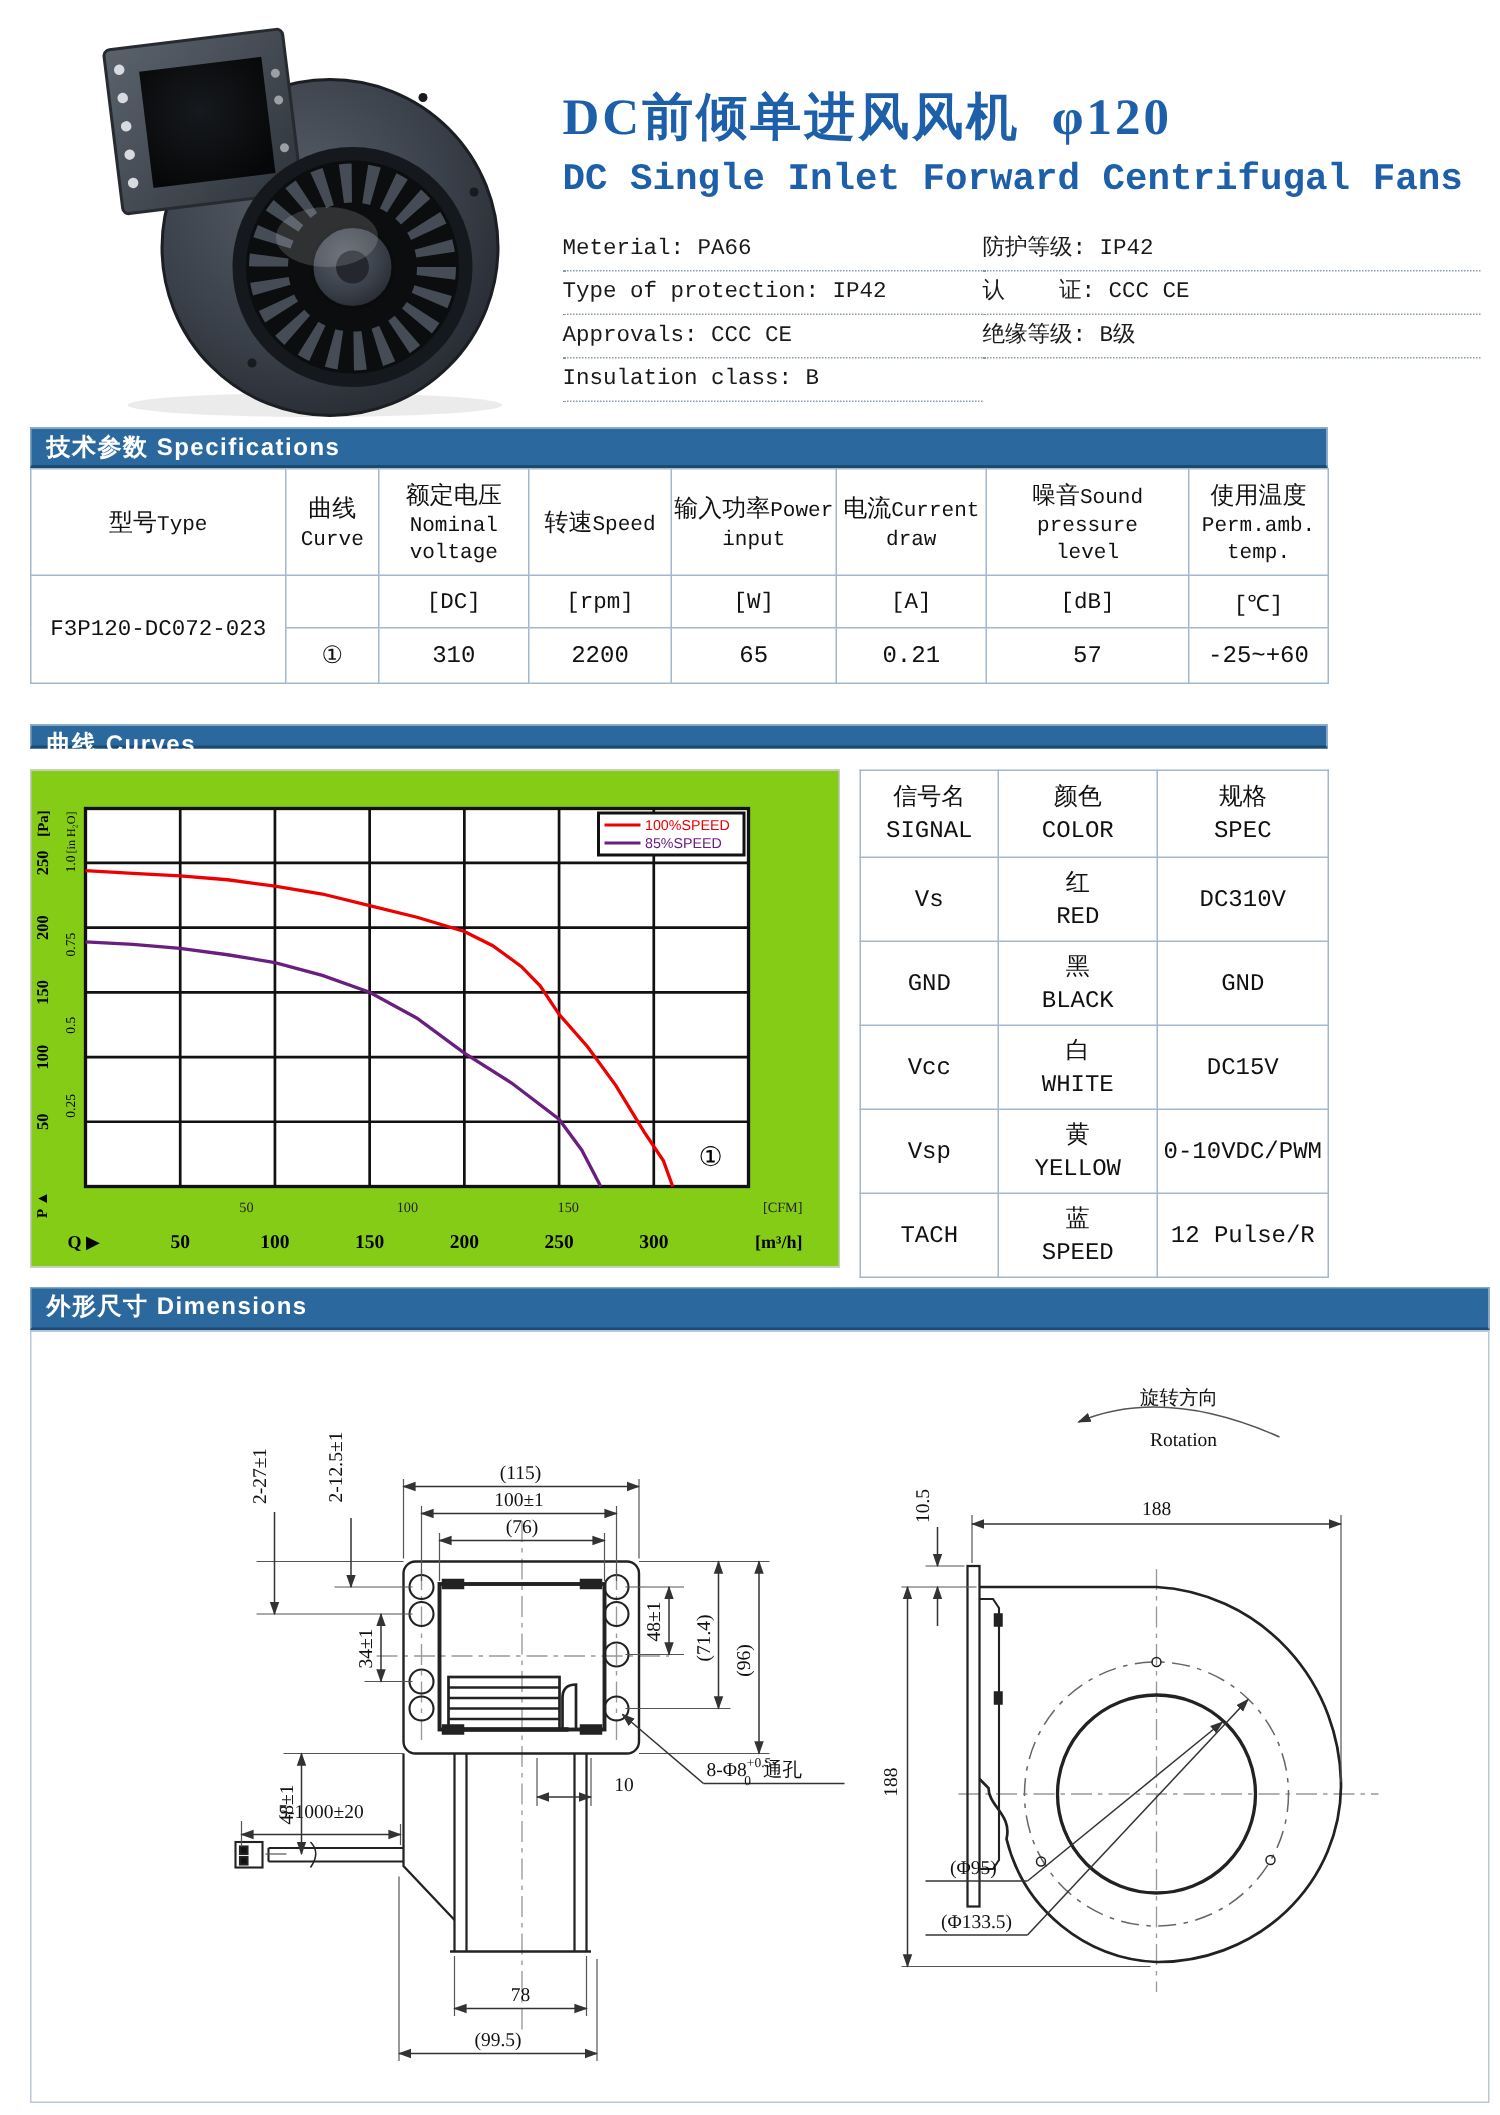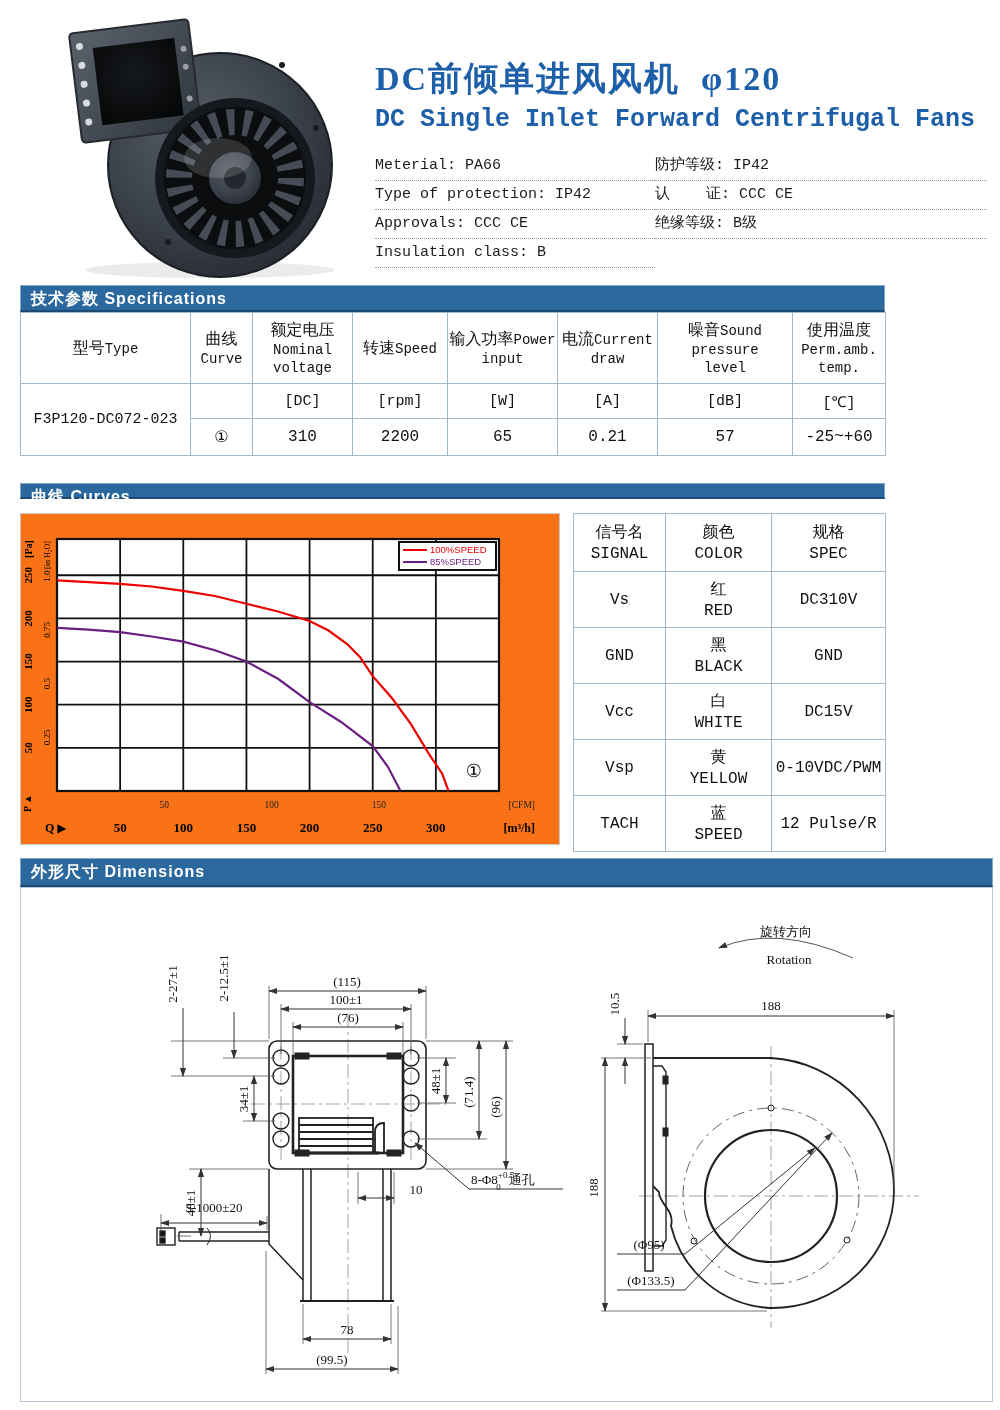--- a/index.html
+++ b/index.html
@@ -24,21 +24,21 @@
   
   table{border-collapse:collapse;}
   .spec-table{position:absolute;left:20px;top:312px;width:865px;table-layout:fixed;}
   .spec-table td{border:1px solid #a3b8cb;text-align:center;vertical-align:middle;padding:0;}
   .spec-table .h-cn{font-size:16px;font-family:"Liberation Sans",sans-serif;}
   .spec-table .h-en{font-size:14px;}
   .spec-table .hrow td{height:70px;}
   .spec-table .urow td{height:34px;font-size:15px;}
   .spec-table .vrow td{height:36px;font-size:16px;}
   
-  .chart{position:absolute;left:20px;top:513px;width:540px;height:332px;background:#f97316;border:1px solid #c9c9c9;box-sizing:border-box;}
+  .chart{position:absolute;left:20px;top:513px;width:540px;height:332px;background:#84cc16;border:1px solid #c9c9c9;box-sizing:border-box;}
   .signal-table{position:absolute;left:573px;top:513px;width:312px;table-layout:fixed;}
   .signal-table td{border:1px solid #a3b8cb;text-align:center;vertical-align:middle;font-size:16px;background:#fff;}
   .signal-table .sh td{height:55px;}
   .signal-table .sr td{height:53px;}
   .signal-table .cn{font-family:"Liberation Sans",sans-serif;font-size:16px;display:block;line-height:22px;}
   .signal-table .en{display:block;line-height:22px;}
   
   .dims-box{position:absolute;left:20px;top:887px;width:973px;height:515px;border:1px solid #b9c8d6;background:#fff;box-sizing:border-box;}
   .dimsvg{position:absolute;}
   .dimsvg text{font-family:"Liberation Serif","DejaVu Serif",serif;font-size:13px;fill:#111;}

